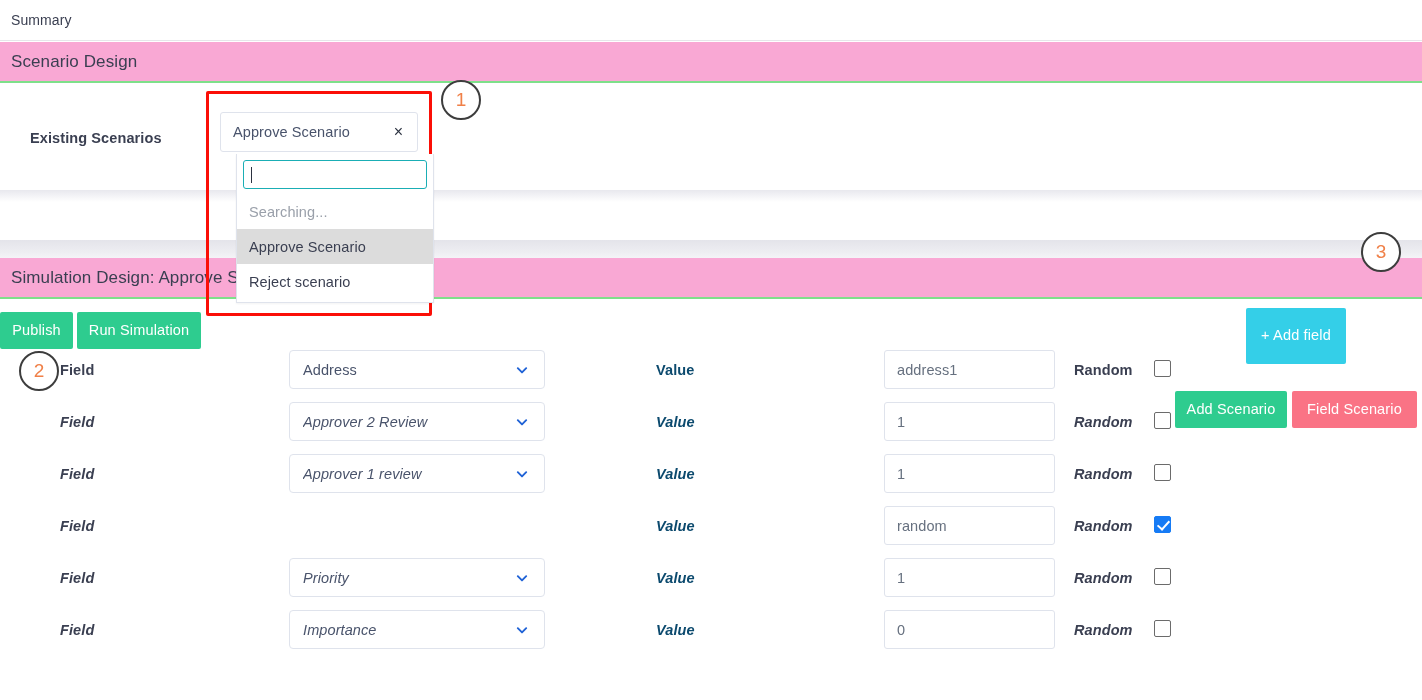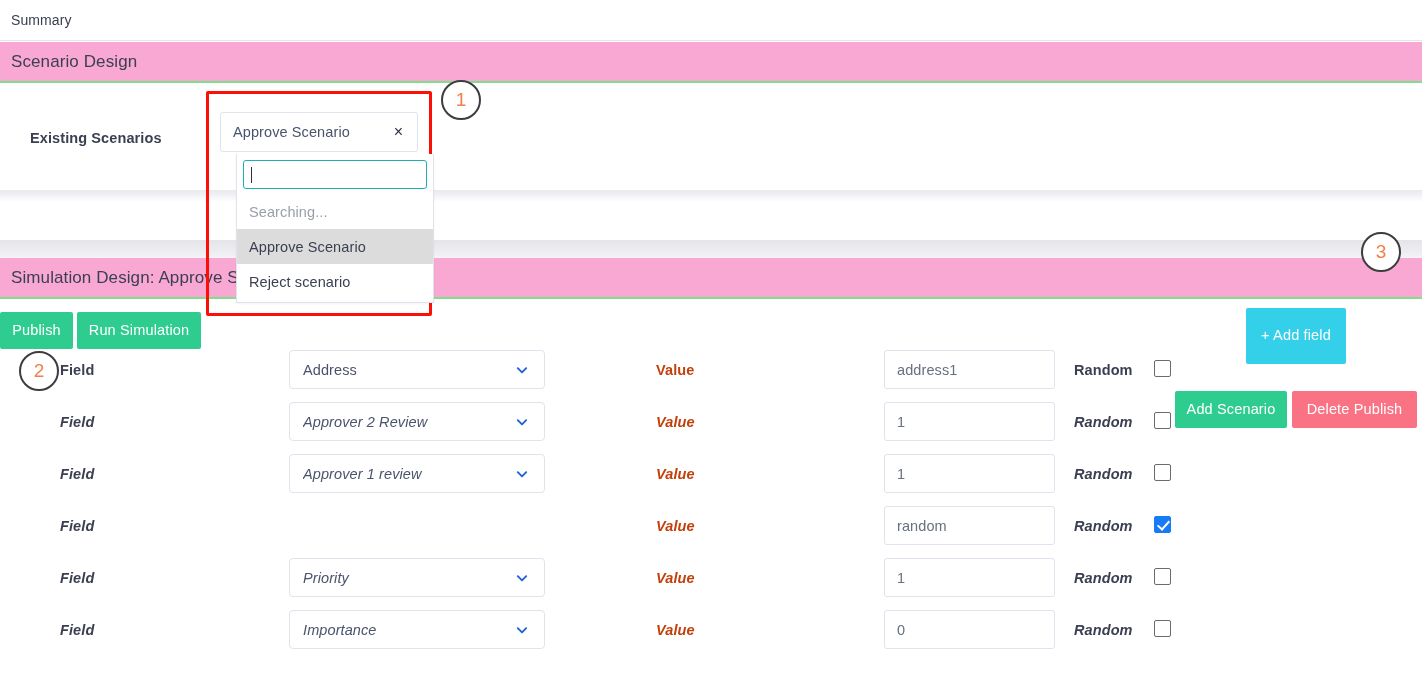--- a/index.html
+++ b/index.html
@@ -132,21 +132,21 @@
   }
   .field-row:first-child .select-box .sel-text { font-style: normal; }
   .chev {
     width: 12px; height: 12px; margin-right: 6px;
     display: inline-block;
   }
   .chev svg { display: block; }
 
   .lbl-value {
     position: absolute; left: 656px; top: 14px;
-    font-size: 14.5px; color: #c2410c; font-weight: 600;
+    font-size: 14.5px; color: #0c4a6e; font-weight: 600;
     font-style: italic; letter-spacing: .1px;
   }
   .field-row:first-child .lbl-value { font-style: normal; }
 
   .value-box {
     position: absolute; left: 884px; top: 2px;
     width: 171px; height: 39px;
     border: 1px solid #dfe3ec; border-radius: 3px;
     background: #ffffff;
     display: flex; align-items: center;
@@ -270,21 +270,21 @@
   </div>
 
   <div class="scenario-row">
     <span class="scenario-label">Existing Scenarios</span>
   </div>
 
   <div class="grad-strip" id="strip-a"></div>
 
   <div class="action-bar">
     <button class="btn btn-green" id="add-scenario-btn">Add Scenario</button>
-    <button class="btn btn-red" id="delete-scenario-btn">Delete Publish</button>
+    <button class="btn btn-red" id="delete-scenario-btn">Field Scenario</button>
   </div>
 
   <div class="gray-band" id="band-b"></div>
 
   <div class="section-head" id="sim-design-head">
     <span class="txt">Simulation Design: Approve Scenario</span>
   </div>
 
   <button class="btn btn-green" id="publish-btn">Publish</button>
   <button class="btn btn-green" id="run-sim-btn">Run Simulation</button>

